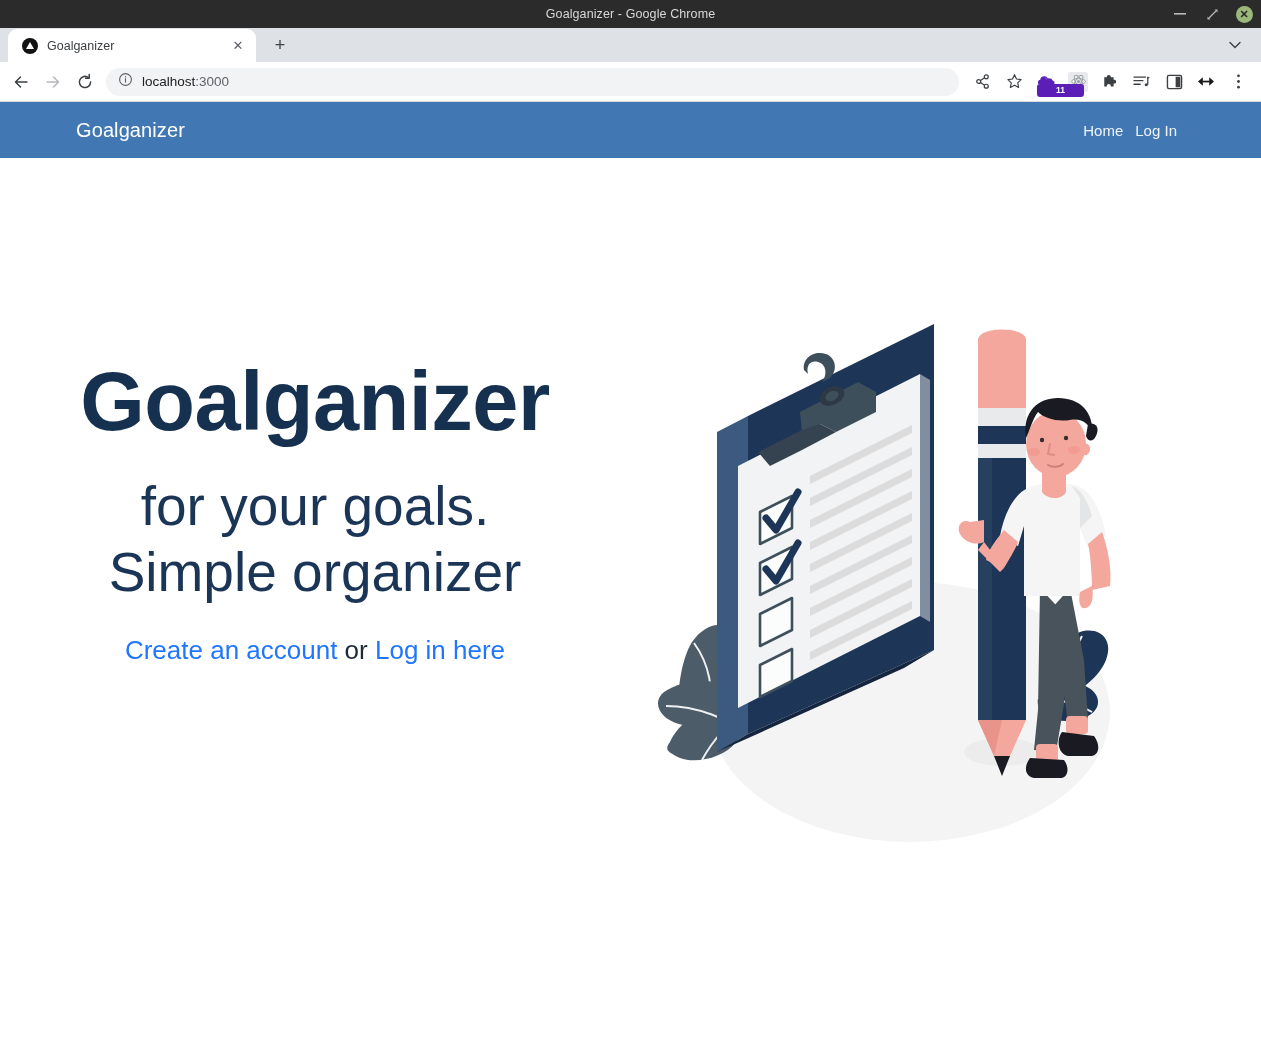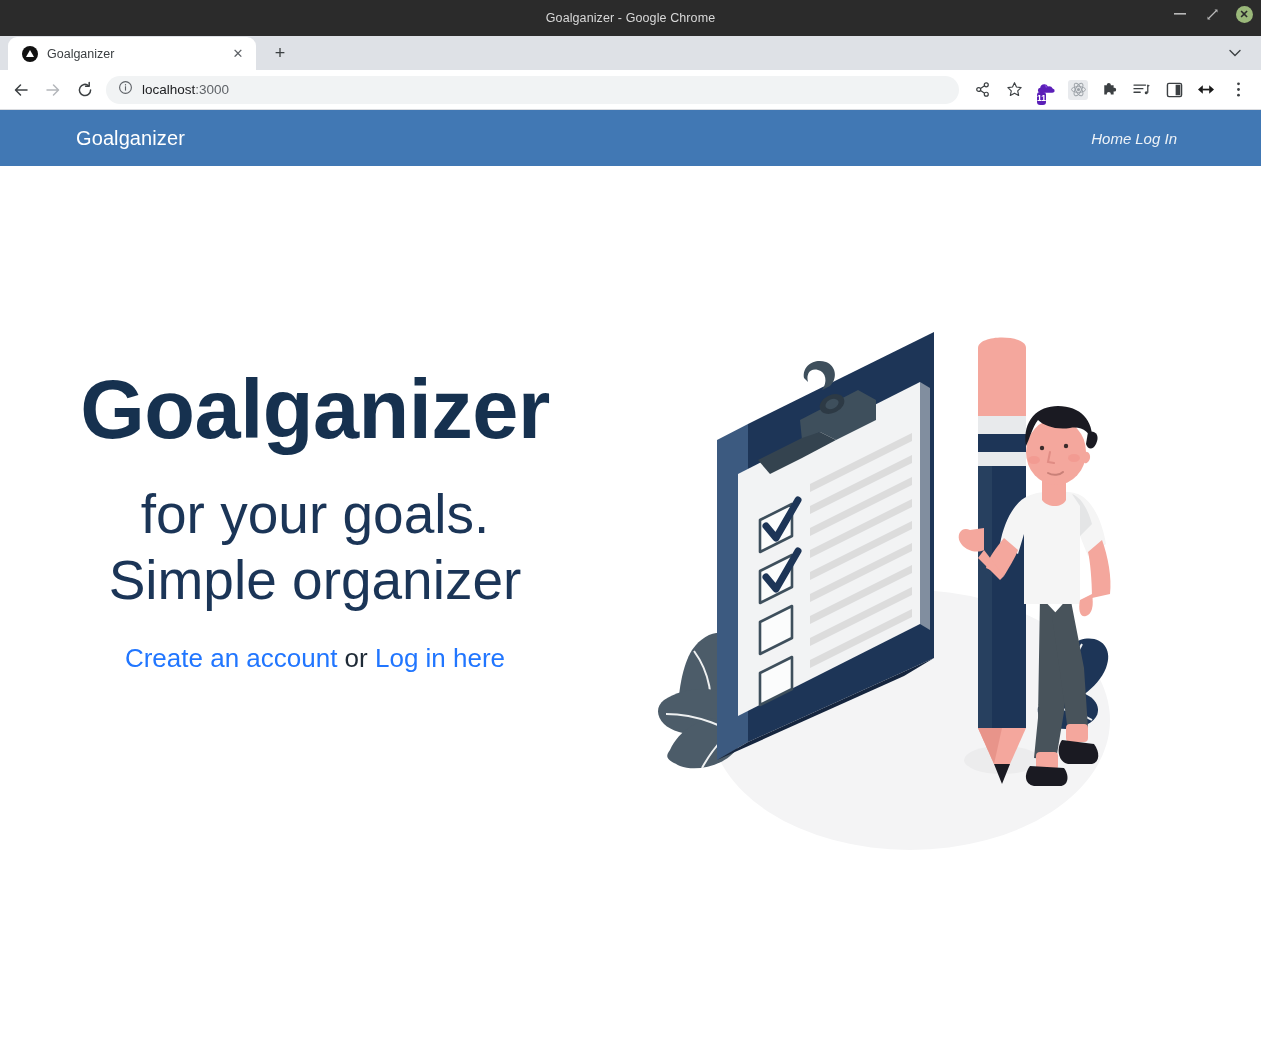--- a/index.html
+++ b/index.html
@@ -7,21 +7,21 @@
   html, body {
     width: 1261px;
     height: 1040px;
     overflow: hidden;
     font-family: "Liberation Sans", sans-serif;
     background: #ffffff;
   }
 
   
   .titlebar {
-    height: 36px;
+    height: 28px;
     background: #2b2b2b;
     display: flex;
     align-items: center;
     justify-content: center;
     position: relative;
   }
   .titlebar-title {
     font-size: 12.5px;
     color: #d8d8d8;
     letter-spacing: 0.1px;
@@ -150,21 +150,21 @@
     width: 26px; height: 26px;
     display: flex; align-items: center; justify-content: center;
   }
   .ext-badge {
     position: absolute;
     left: 4px; bottom: -2px;
     background: #5b1fb8;
     color: #fff;
     font-size: 8.5px;
     line-height: 1;
-    padding: 2px 0;
+    padding: 2px 19px;
     border-radius: 3px;
     font-weight: bold;
   }
   .react-icon-box {
     width: 20px; height: 20px;
     background: #e8eaed;
     border-radius: 3px;
     display: flex; align-items: center; justify-content: center;
   }
 
@@ -175,21 +175,21 @@
     display: flex;
     align-items: center;
     justify-content: space-between;
     padding: 0 84px 0 76px;
   }
   .brand {
     font-size: 20px;
     color: #ffffff;
     letter-spacing: 0.1px;
   }
-  .nav-links { display: flex; align-items: flex-start; gap: 4px; font-style: italic; }
+  .nav-links { display: flex; align-items: flex-start; gap: 12px; }
   .nav-link {
     font-size: 15px;
     color: #eef3f8;
     text-decoration: none;
   }
 
   
   .page {
     height: 884px;
     background: #ffffff;

